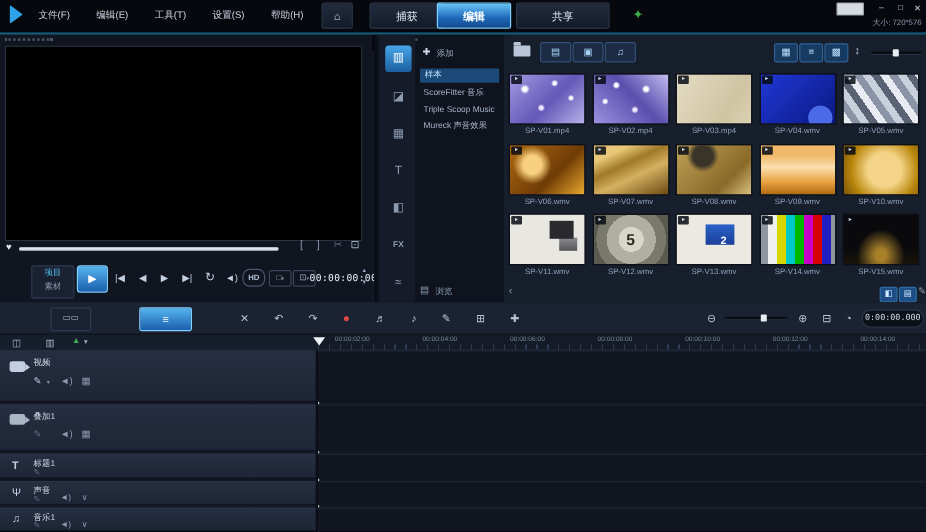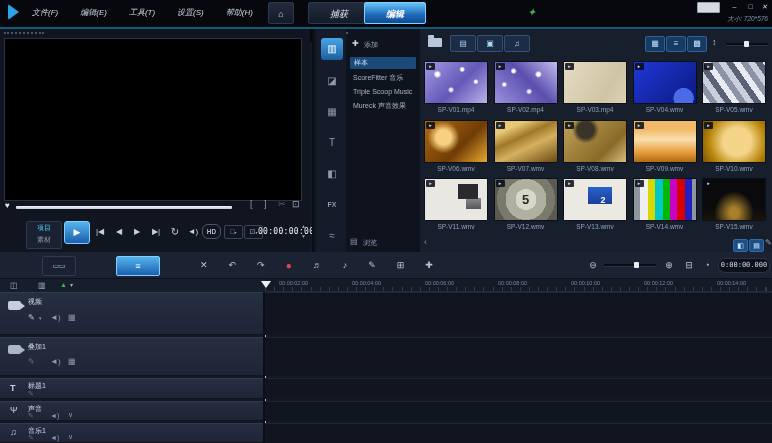--- a/index.html
+++ b/index.html
@@ -1,20 +1,20 @@
 <!DOCTYPE html>
 <html><head>
 <meta charset="utf-8">
 <style>
   html,body{margin:0;padding:0;background:#000;}
   body{font-family:"Liberation Sans", sans-serif;}
   .app{position:relative;width:772px;height:443px;background:#141927;overflow:hidden;-webkit-font-smoothing:antialiased;}
   .abs{position:absolute;}
   
-  .titlebar{position:absolute;left:0;top:0;width:772px;height:42px;background:#06080d;font-style:italic;}
+  .titlebar{position:absolute;left:0;top:0;width:772px;height:42px;background:#06080d;}
   .blueline{position:absolute;left:0;top:27px;width:772px;height:2px;background:#145a78;}
   .logo{position:absolute;left:8px;top:4px;width:0;height:0;border-left:11px solid #2da2e8;border-top:8px solid transparent;border-bottom:8px solid transparent;border-radius:2px;}
   .menu{position:absolute;top:7px;font-size:8px;color:#cdd6e4;display:flex;gap:22px;left:32px;}
   .menu span{cursor:default;}
   .tab{position:absolute;top:2px;height:22px;line-height:22px;text-align:center;font-size:9px;color:#dfe7f2;background:linear-gradient(180deg,#222c3d,#131b29);border:1px solid #2c3a4f;box-sizing:border-box;border-radius:2px;}
   .tab.active{background:linear-gradient(180deg,#66c4f8,#1e68b8 60%,#124a8e);color:#fff;font-weight:bold;border-color:#7fd0ff;}
   .wbtn{position:absolute;top:3px;font-size:7px;color:#c8d2e0;width:13px;text-align:center;}
   .sizelabel{position:absolute;right:4px;top:15px;font-size:6.5px;color:#8693a8;}
   .minibox{position:absolute;left:697px;top:2px;width:21px;height:9px;background:#d6dbe1;border:1px solid #9aa2ac;border-radius:1px;}
   .greenstar{position:absolute;left:527px;top:6px;font-size:11px;color:#3fae4a;}
@@ -89,20 +89,21 @@
 
     <span>文件(F)</span>
         <span>编辑(E)</span>
         <span>工具(T)</span>
         <span>设置(S)</span>
         <span>帮助(H)</span>
       </div>
     <div class="tab" style="left:268px;width:26px;"><span>⌂</span></div>
     <div class="tab" style="left:308px;width:62px;"><span>捕获</span></div>
     <div class="tab active" style="left:364px;width:62px;"><span>编辑</span></div>
+    <div class="tab" style="left:430px;width:78px;"><span>共享</span></div>
     <span class="greenstar">✦</span>
     <div class="minibox"></div>
     <span class="wbtn" style="left:728px;">–</span>
     <span class="wbtn" style="left:744px;">□</span>
     <span class="wbtn" style="left:758px;">✕</span>
     <span class="sizelabel">大小: 720*576</span>
   </div>
   <div class="blueline"></div>
 
   <div class="preview">

